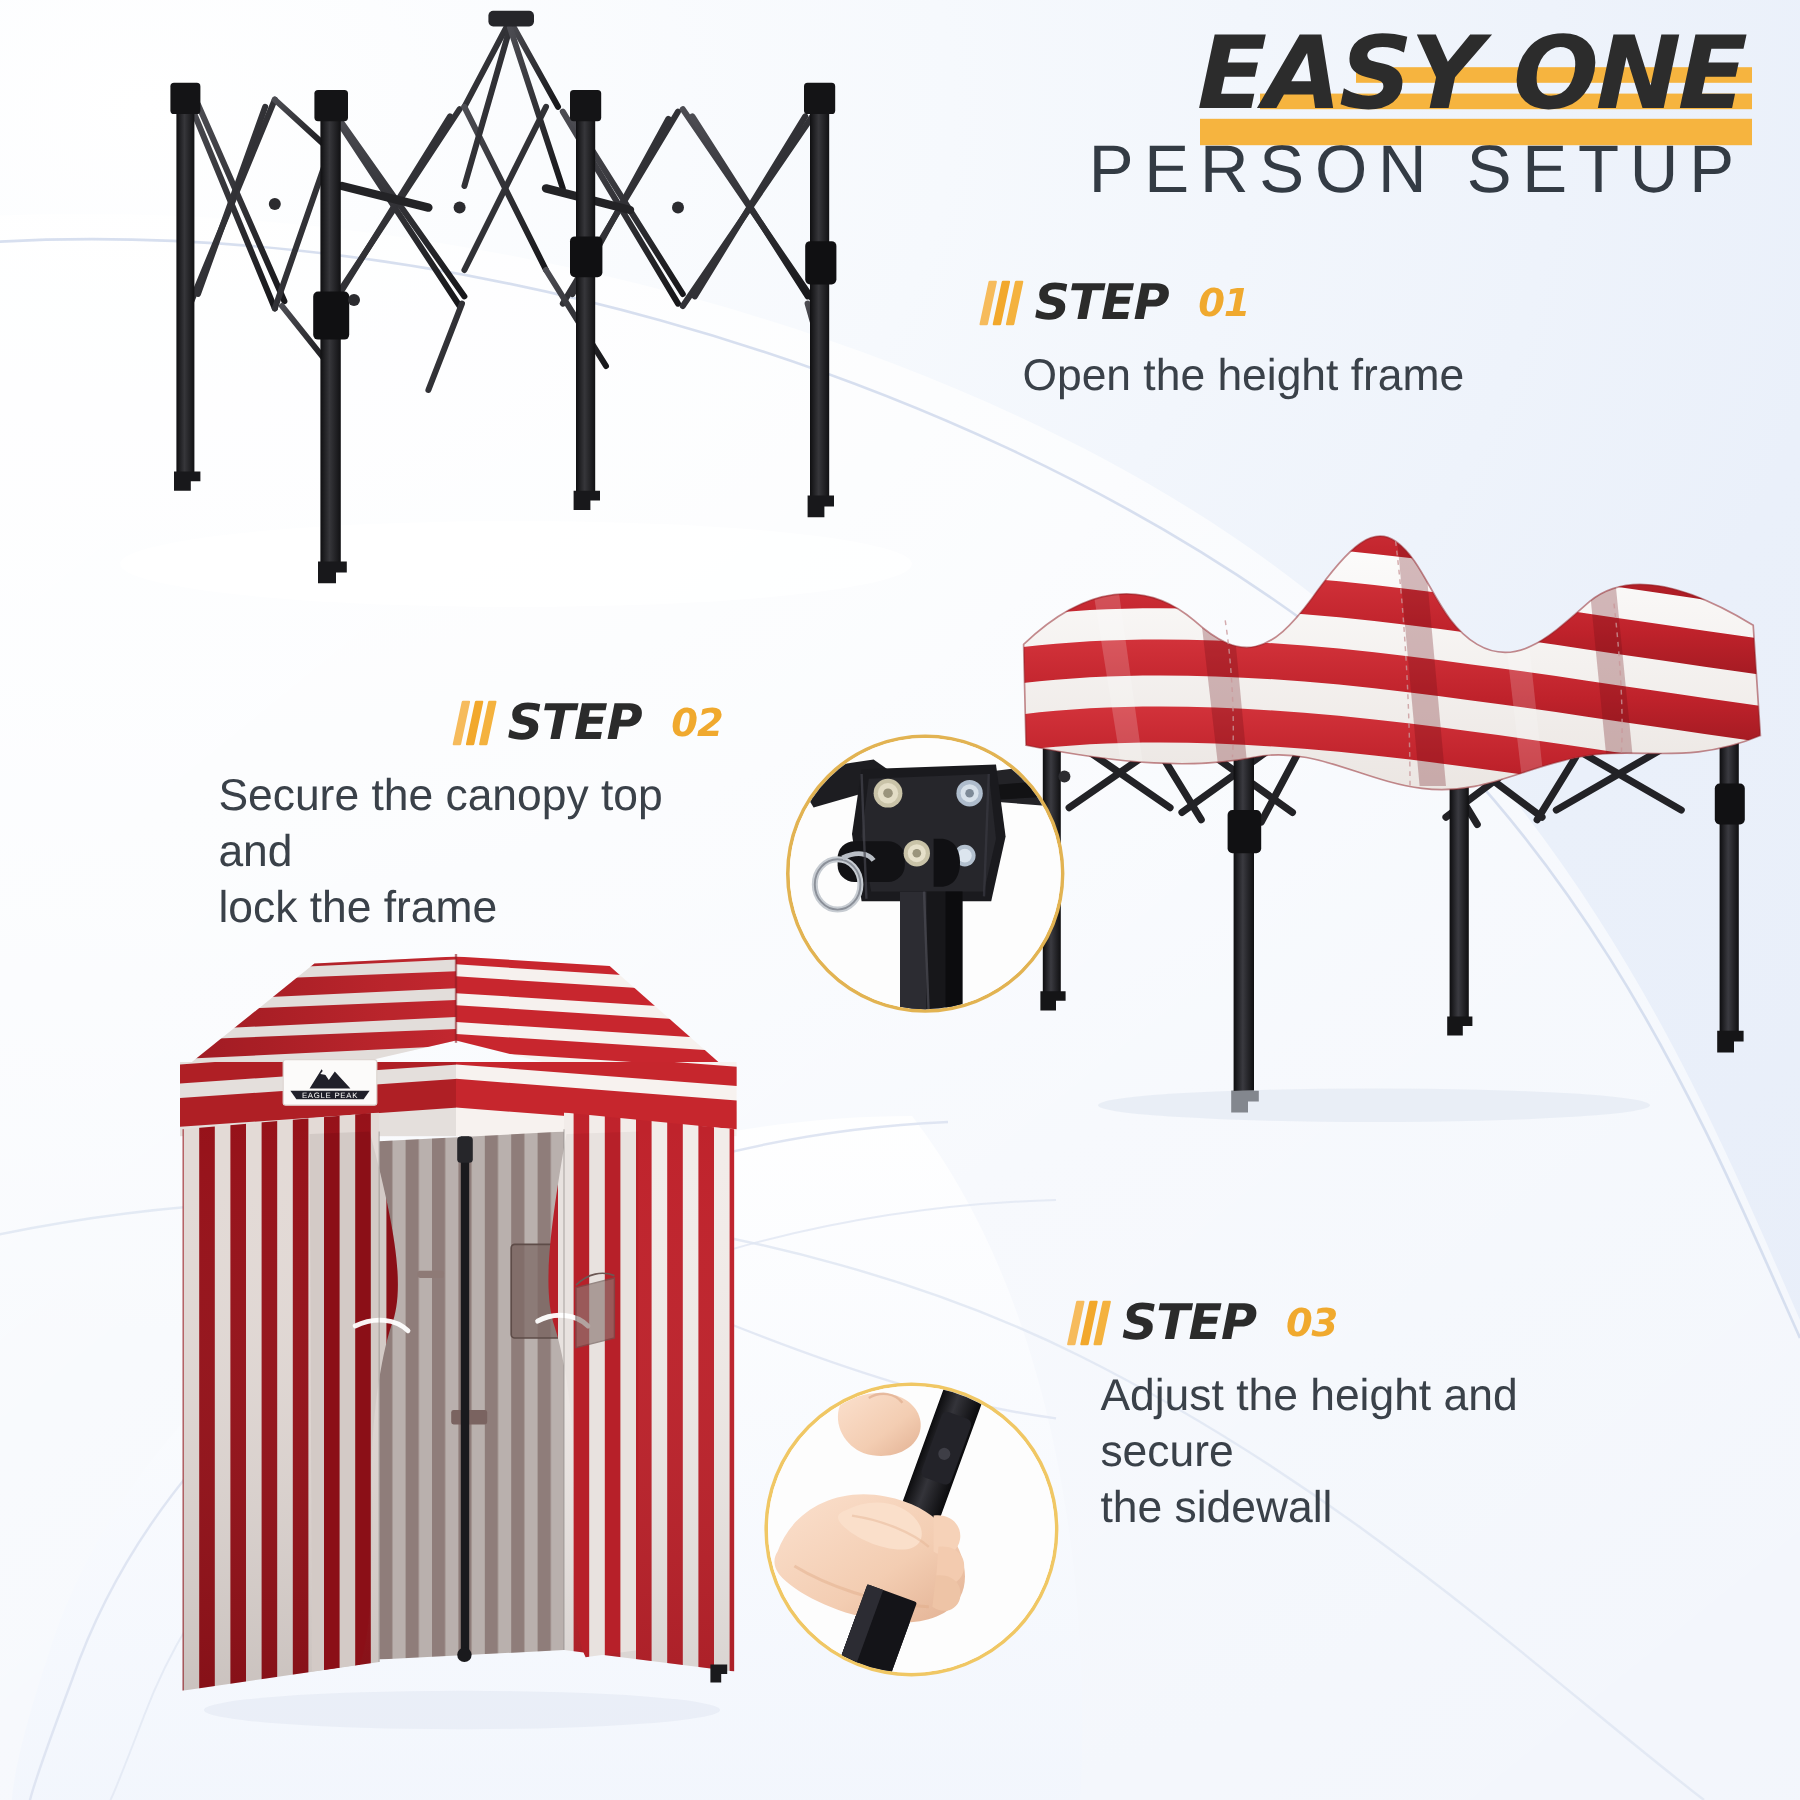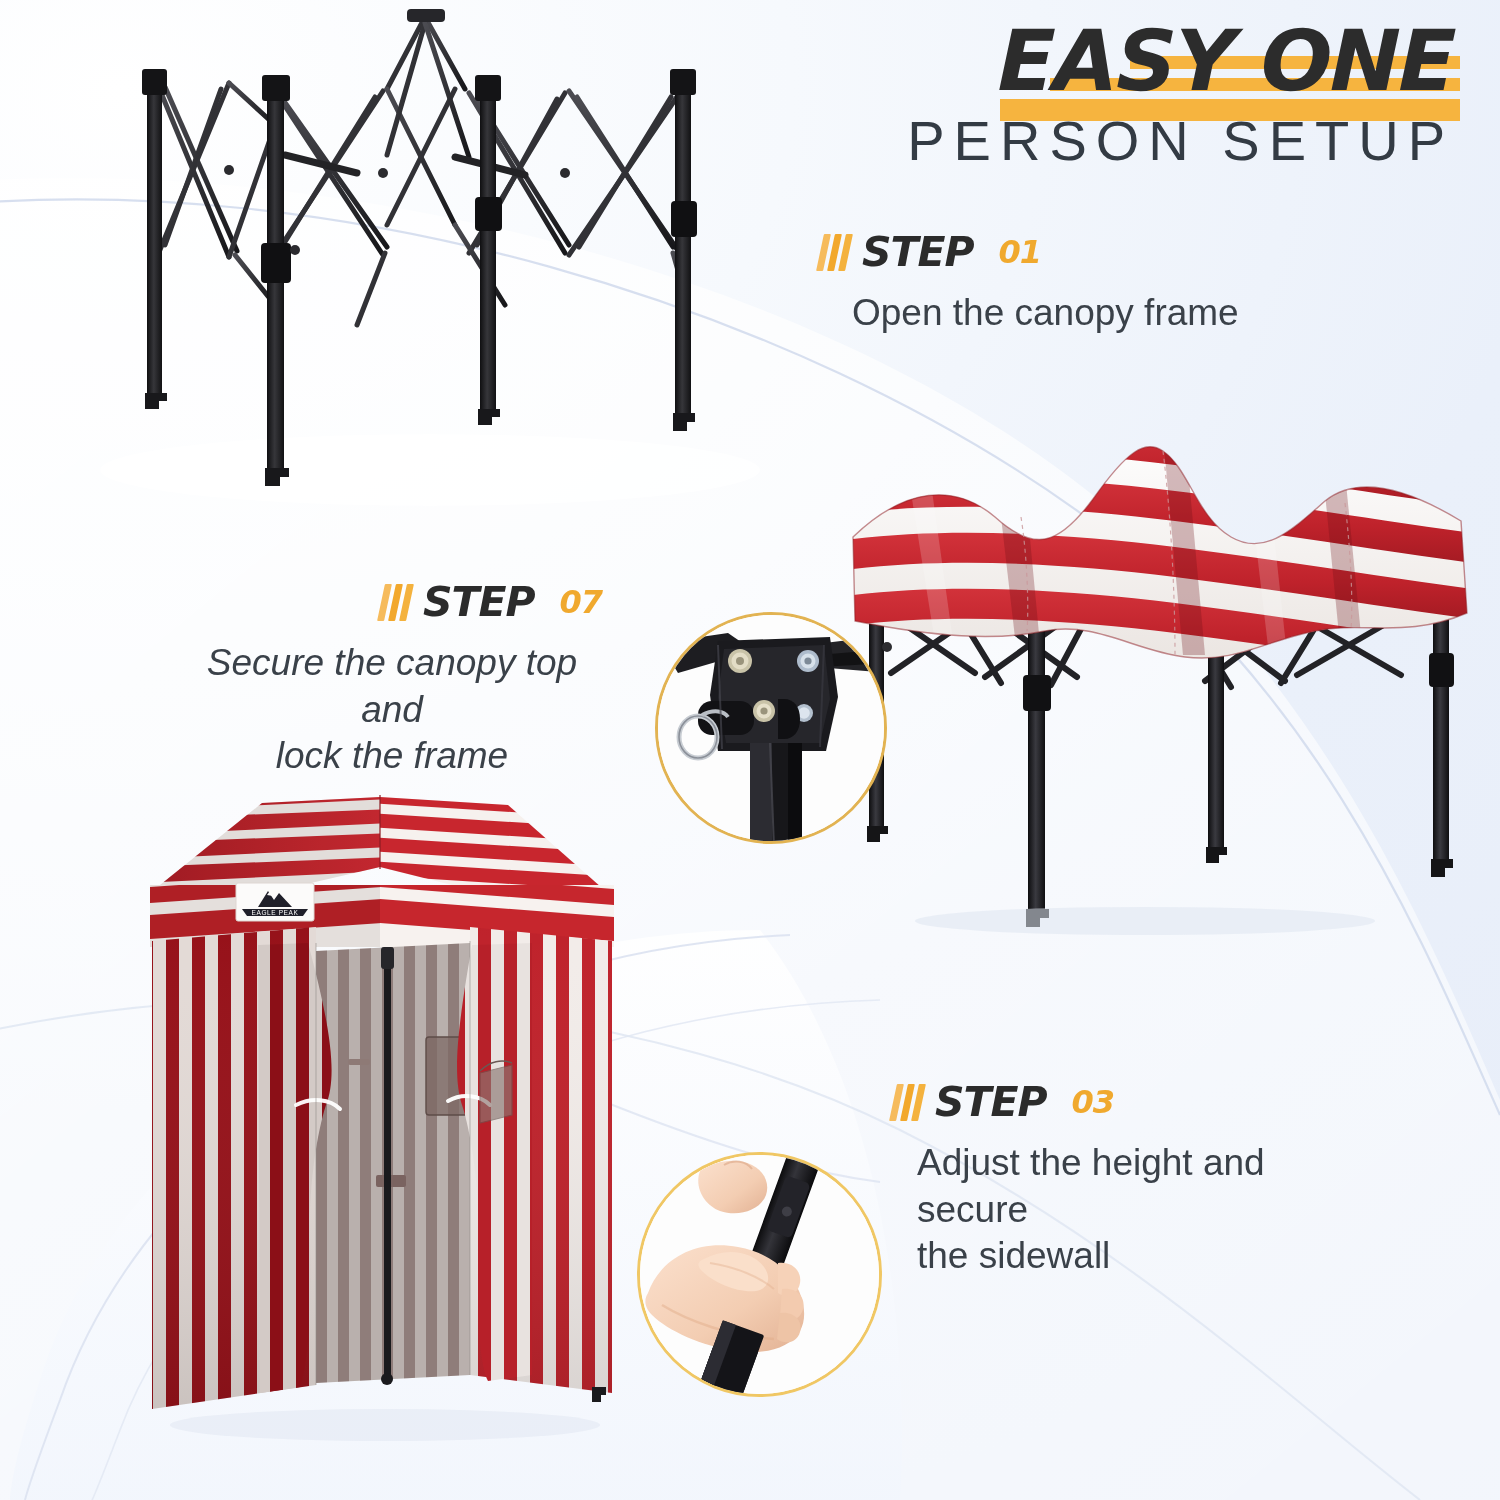--- a/index.html
+++ b/index.html
@@ -60,21 +60,21 @@
     color:#f0a92e;margin-left:12px;
   }
   .step-desc{
     margin-top:14px;font-size:37px;line-height:1.26;color:#3a4149;
     font-weight:400;font-family:"Liberation Sans",sans-serif;
   }
 
   #step1{left:820px;top:228px;}
   #step1 .step-desc{margin-left:32px;}
   #step2{left:182px;top:578px;width:420px;text-align:right;}
-  #step2 .step-desc{text-align:center;font-style:italic;}
+  #step2 .step-desc{text-align:left;}
   #step3{left:893px;top:1078px;width:470px;}
   #step3 .step-desc{margin-left:24px;}
 
   
   .art{position:absolute;}
   #frame-art{left:125px;top:5px;width:600px;height:490px;}
   #canopy-art{left:845px;top:425px;width:640px;height:510px;}
   #cabana-art{left:140px;top:775px;width:490px;height:670px;}
   #inset2{left:655px;top:612px;width:232px;height:232px;}
   #inset3{left:637px;top:1152px;width:245px;height:245px;}
@@ -129,32 +129,32 @@
   <div class="step" id="step1">
     <div class="step-head">
       <span class="bars">
           <i></i>
           <i></i>
           <i></i>
         </span>
       <span class="step-word">STEP</span>
       <span class="step-num">01</span>
     </div>
-    <div class="step-desc">Open the canopy frame</div>
+    <div class="step-desc">Open the height frame</div>
   </div>
 
   <div class="step" id="step2">
     <div class="step-head right">
       <span class="bars">
           <i></i>
           <i></i>
           <i></i>
         </span>
       <span class="step-word">STEP</span>
-      <span class="step-num">07</span>
+      <span class="step-num">02</span>
     </div>
     <div class="step-desc">
       <div>Secure the canopy top and</div>
       <div>lock the frame</div>
     </div>
   </div>
 
   <div class="step" id="step3">
     <div class="step-head">
       <span class="bars">

